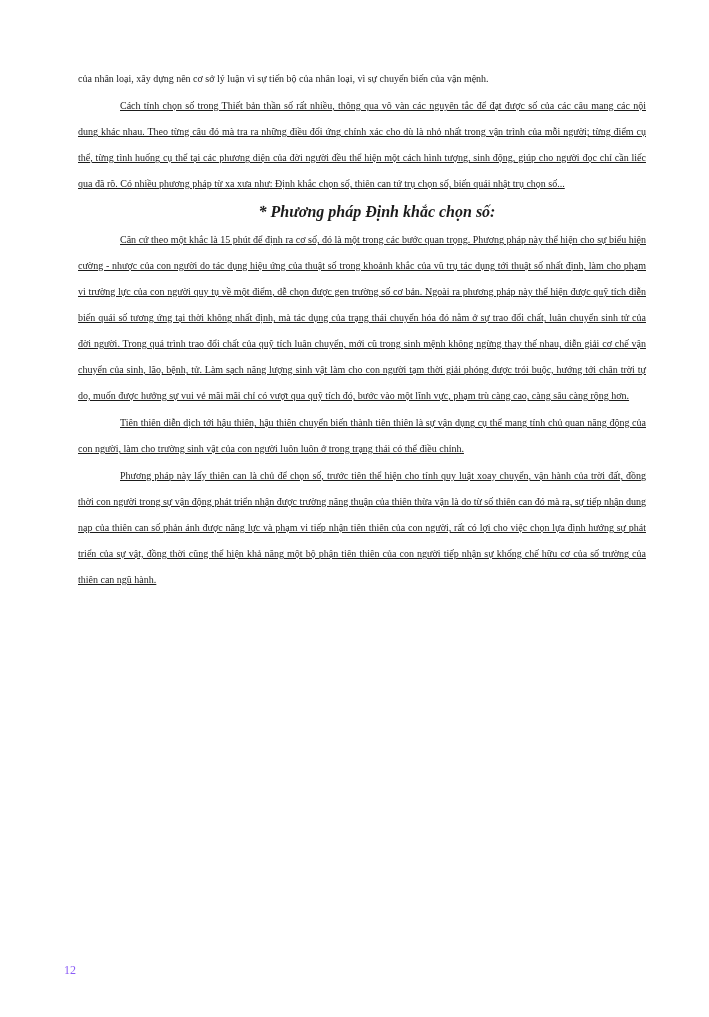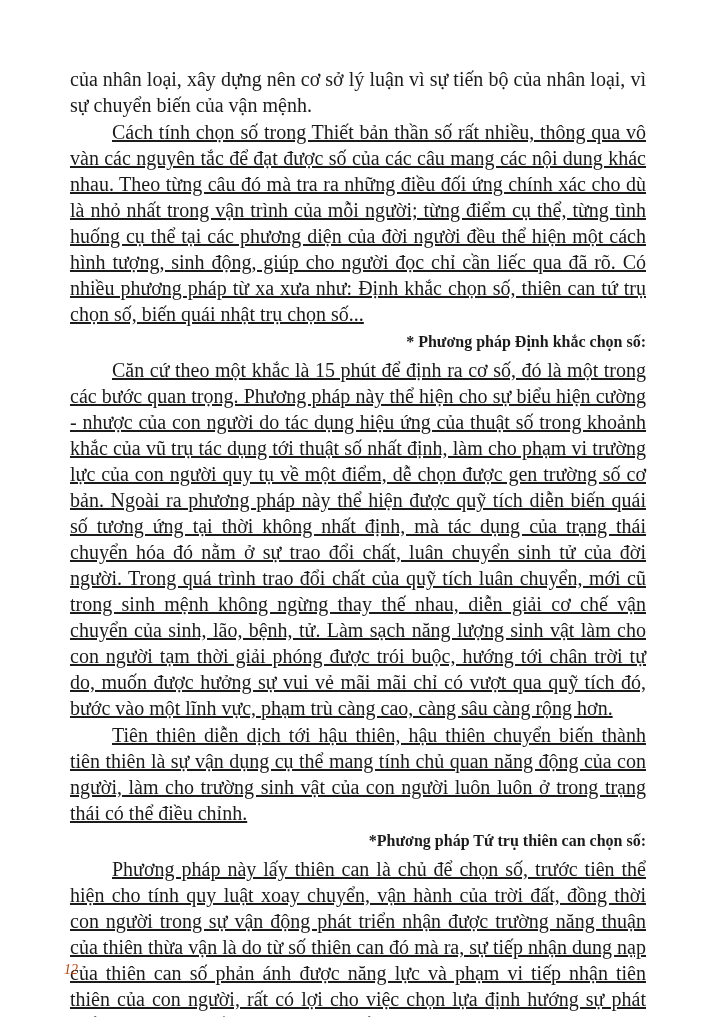--- a/index.html
+++ b/index.html
@@ -17,55 +17,54 @@
     overflow: hidden;
     box-sizing: border-box;
   }
   .content {
     position: absolute;
     left: 66px;
     top: 66px;
     width: 580px;
   }
   .para {
-    margin: 0 0 1px 4px;
-    font-size: 20px;
+    margin: 0 0 1px 12px;
+    font-size: 10px;
     line-height: 26px;
     text-align: justify;
     text-justify: inter-word;
   }
   .para.indent {
     text-indent: 42px;
     text-decoration: underline;
   }
   .heading {
     margin: 2px 0 2px 0;
     font-size: 16px;
     line-height: 26px;
     font-weight: bold;
+    font-style: italic;
     text-indent: 42px;
-    text-align: right;
+    text-align: center;
   }
   .page-number {
     position: absolute;
     left: 64px;
     bottom: 38px;
-    font-size: 14px;
+    font-size: 12px;
     line-height: 18px;
-    color: #c2410c;
-    font-style: italic;
+    color: #8b5cf6;
   }
 </style>
 </head>
 <body>
 
 <div class="page">
   <div class="content">
     <p class="para">của nhân loại, xây dựng nên cơ sở lý luận vì sự tiến bộ của nhân loại, vì sự chuyển biến của vận mệnh.</p>
     <p class="para indent">Cách tính chọn số trong Thiết bản thần số rất nhiều, thông qua vô vàn các nguyên tắc để đạt được số của các câu mang các nội dung khác nhau. Theo từng câu đó mà tra ra những điều đối ứng chính xác cho dù là nhỏ nhất trong vận trình của mỗi người; từng điểm cụ thể, từng tình huống cụ thể tại các phương diện của đời người đều thể hiện một cách hình tượng, sinh động, giúp cho người đọc chỉ cần liếc qua đã rõ. Có nhiều phương pháp từ xa xưa như: Định khắc chọn số, thiên can tứ trụ chọn số, biến quái nhật trụ chọn số...</p>
     <p class="heading">* Phương pháp Định khắc chọn số:</p>
     <p class="para indent">Căn cứ theo một khắc là 15 phút để định ra cơ số, đó là một trong các bước quan trọng. Phương pháp này thể hiện cho sự biểu hiện cường - nhược của con người do tác dụng hiệu ứng của thuật số trong khoảnh khắc của vũ trụ tác dụng tới thuật số nhất định, làm cho phạm vi trường lực của con người quy tụ về một điểm, dễ chọn được gen trường số cơ bản. Ngoài ra phương pháp này thể hiện được quỹ tích diễn biến quái số tương ứng tại thời không nhất định, mà tác dụng của trạng thái chuyển hóa đó nằm ở sự trao đổi chất, luân chuyển sinh tử của đời người. Trong quá trình trao đổi chất của quỹ tích luân chuyển, mới cũ trong sinh mệnh không ngừng thay thế nhau, diễn giải cơ chế vận chuyển của sinh, lão, bệnh, tử. Làm sạch năng lượng sinh vật làm cho con người tạm thời giải phóng được trói buộc, hướng tới chân trời tự do, muốn được hưởng sự vui vẻ mãi mãi chỉ có vượt qua quỹ tích đó, bước vào một lĩnh vực, phạm trù càng cao, càng sâu càng rộng hơn.</p>
     <p class="para indent">Tiên thiên diễn dịch tới hậu thiên, hậu thiên chuyển biến thành tiên thiên là sự vận dụng cụ thể mang tính chủ quan năng động của con người, làm cho trường sinh vật của con người luôn luôn ở trong trạng thái có thể điều chỉnh.</p>
-    <p class="heading">*Phương pháp Tứ trụ thiên can chọn số:</p>
     <p class="para indent">Phương pháp này lấy thiên can là chủ để chọn số, trước tiên thể hiện cho tính quy luật xoay chuyển, vận hành của trời đất, đồng thời con người trong sự vận động phát triển nhận được trường năng thuận của thiên thừa vận là do từ số thiên can đó mà ra, sự tiếp nhận dung nạp của thiên can số phản ánh được năng lực và phạm vi tiếp nhận tiên thiên của con người, rất có lợi cho việc chọn lựa định hướng sự phát triển của sự vật, đồng thời cũng thể hiện khả năng một bộ phận tiên thiên của con người tiếp nhận sự khống chế hữu cơ của số trường của thiên can ngũ hành.</p>
   </div>
   <div class="page-number">12</div>
 </div>
 
 </body></html>

